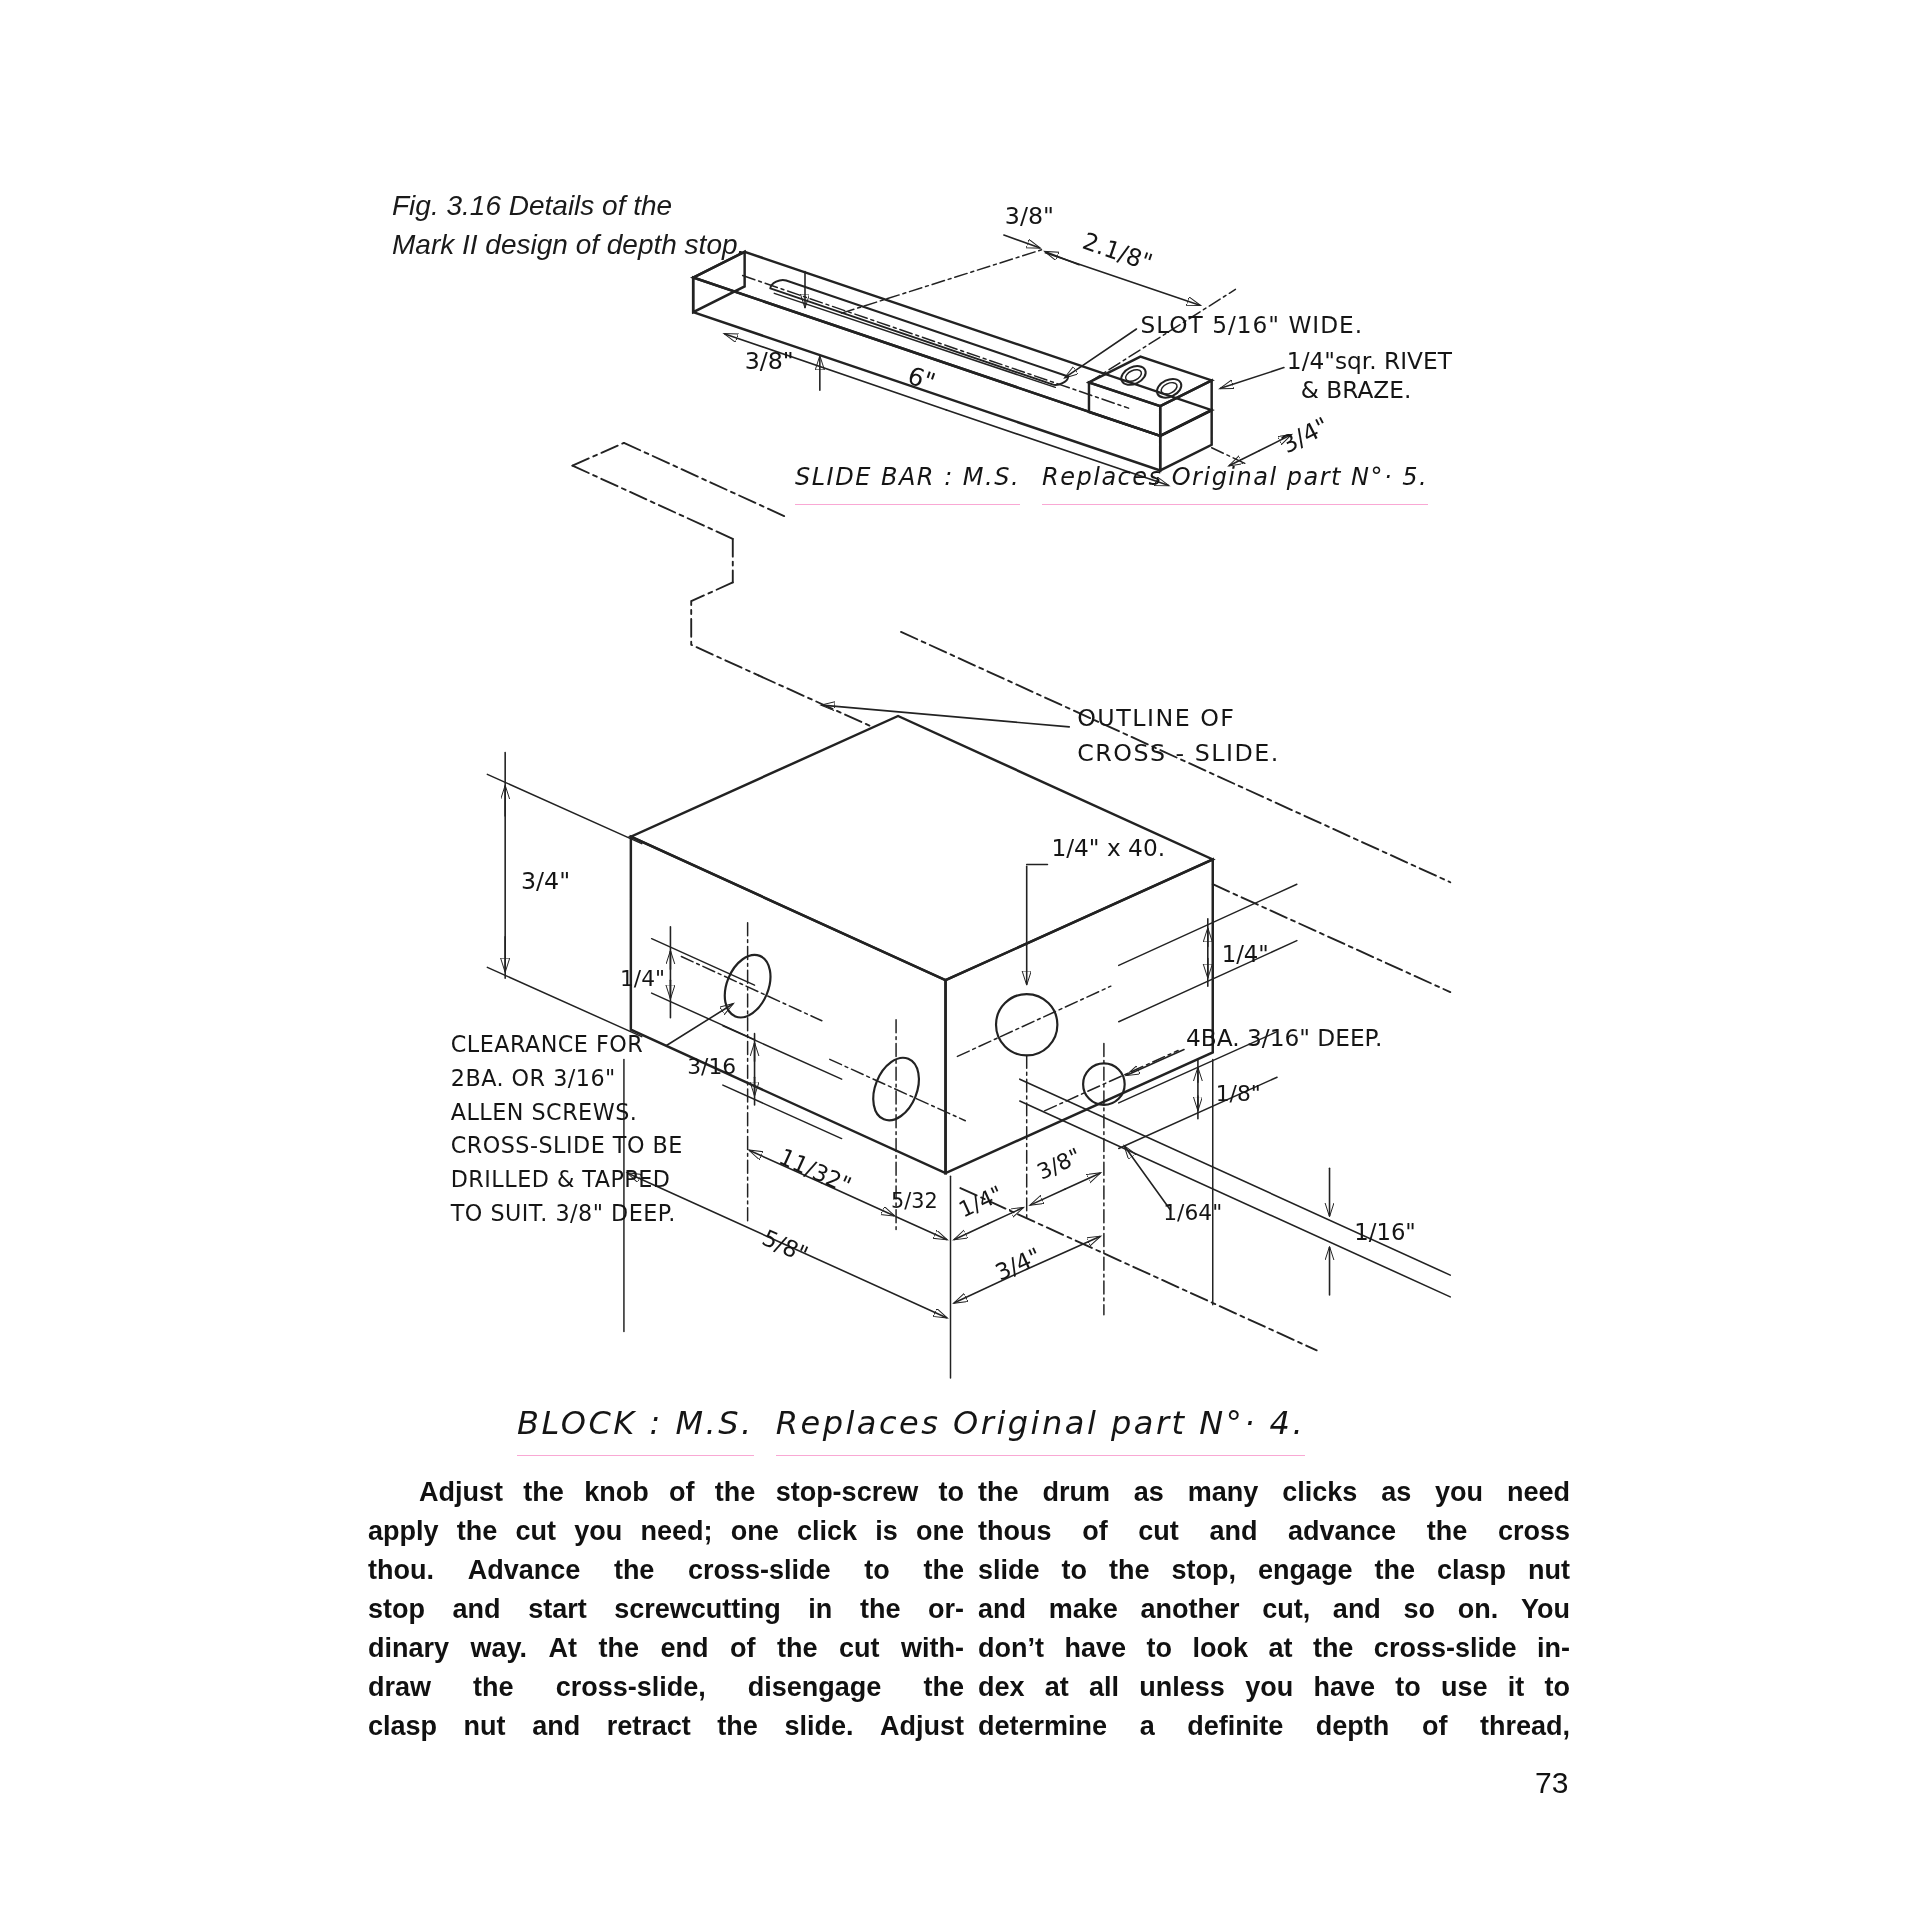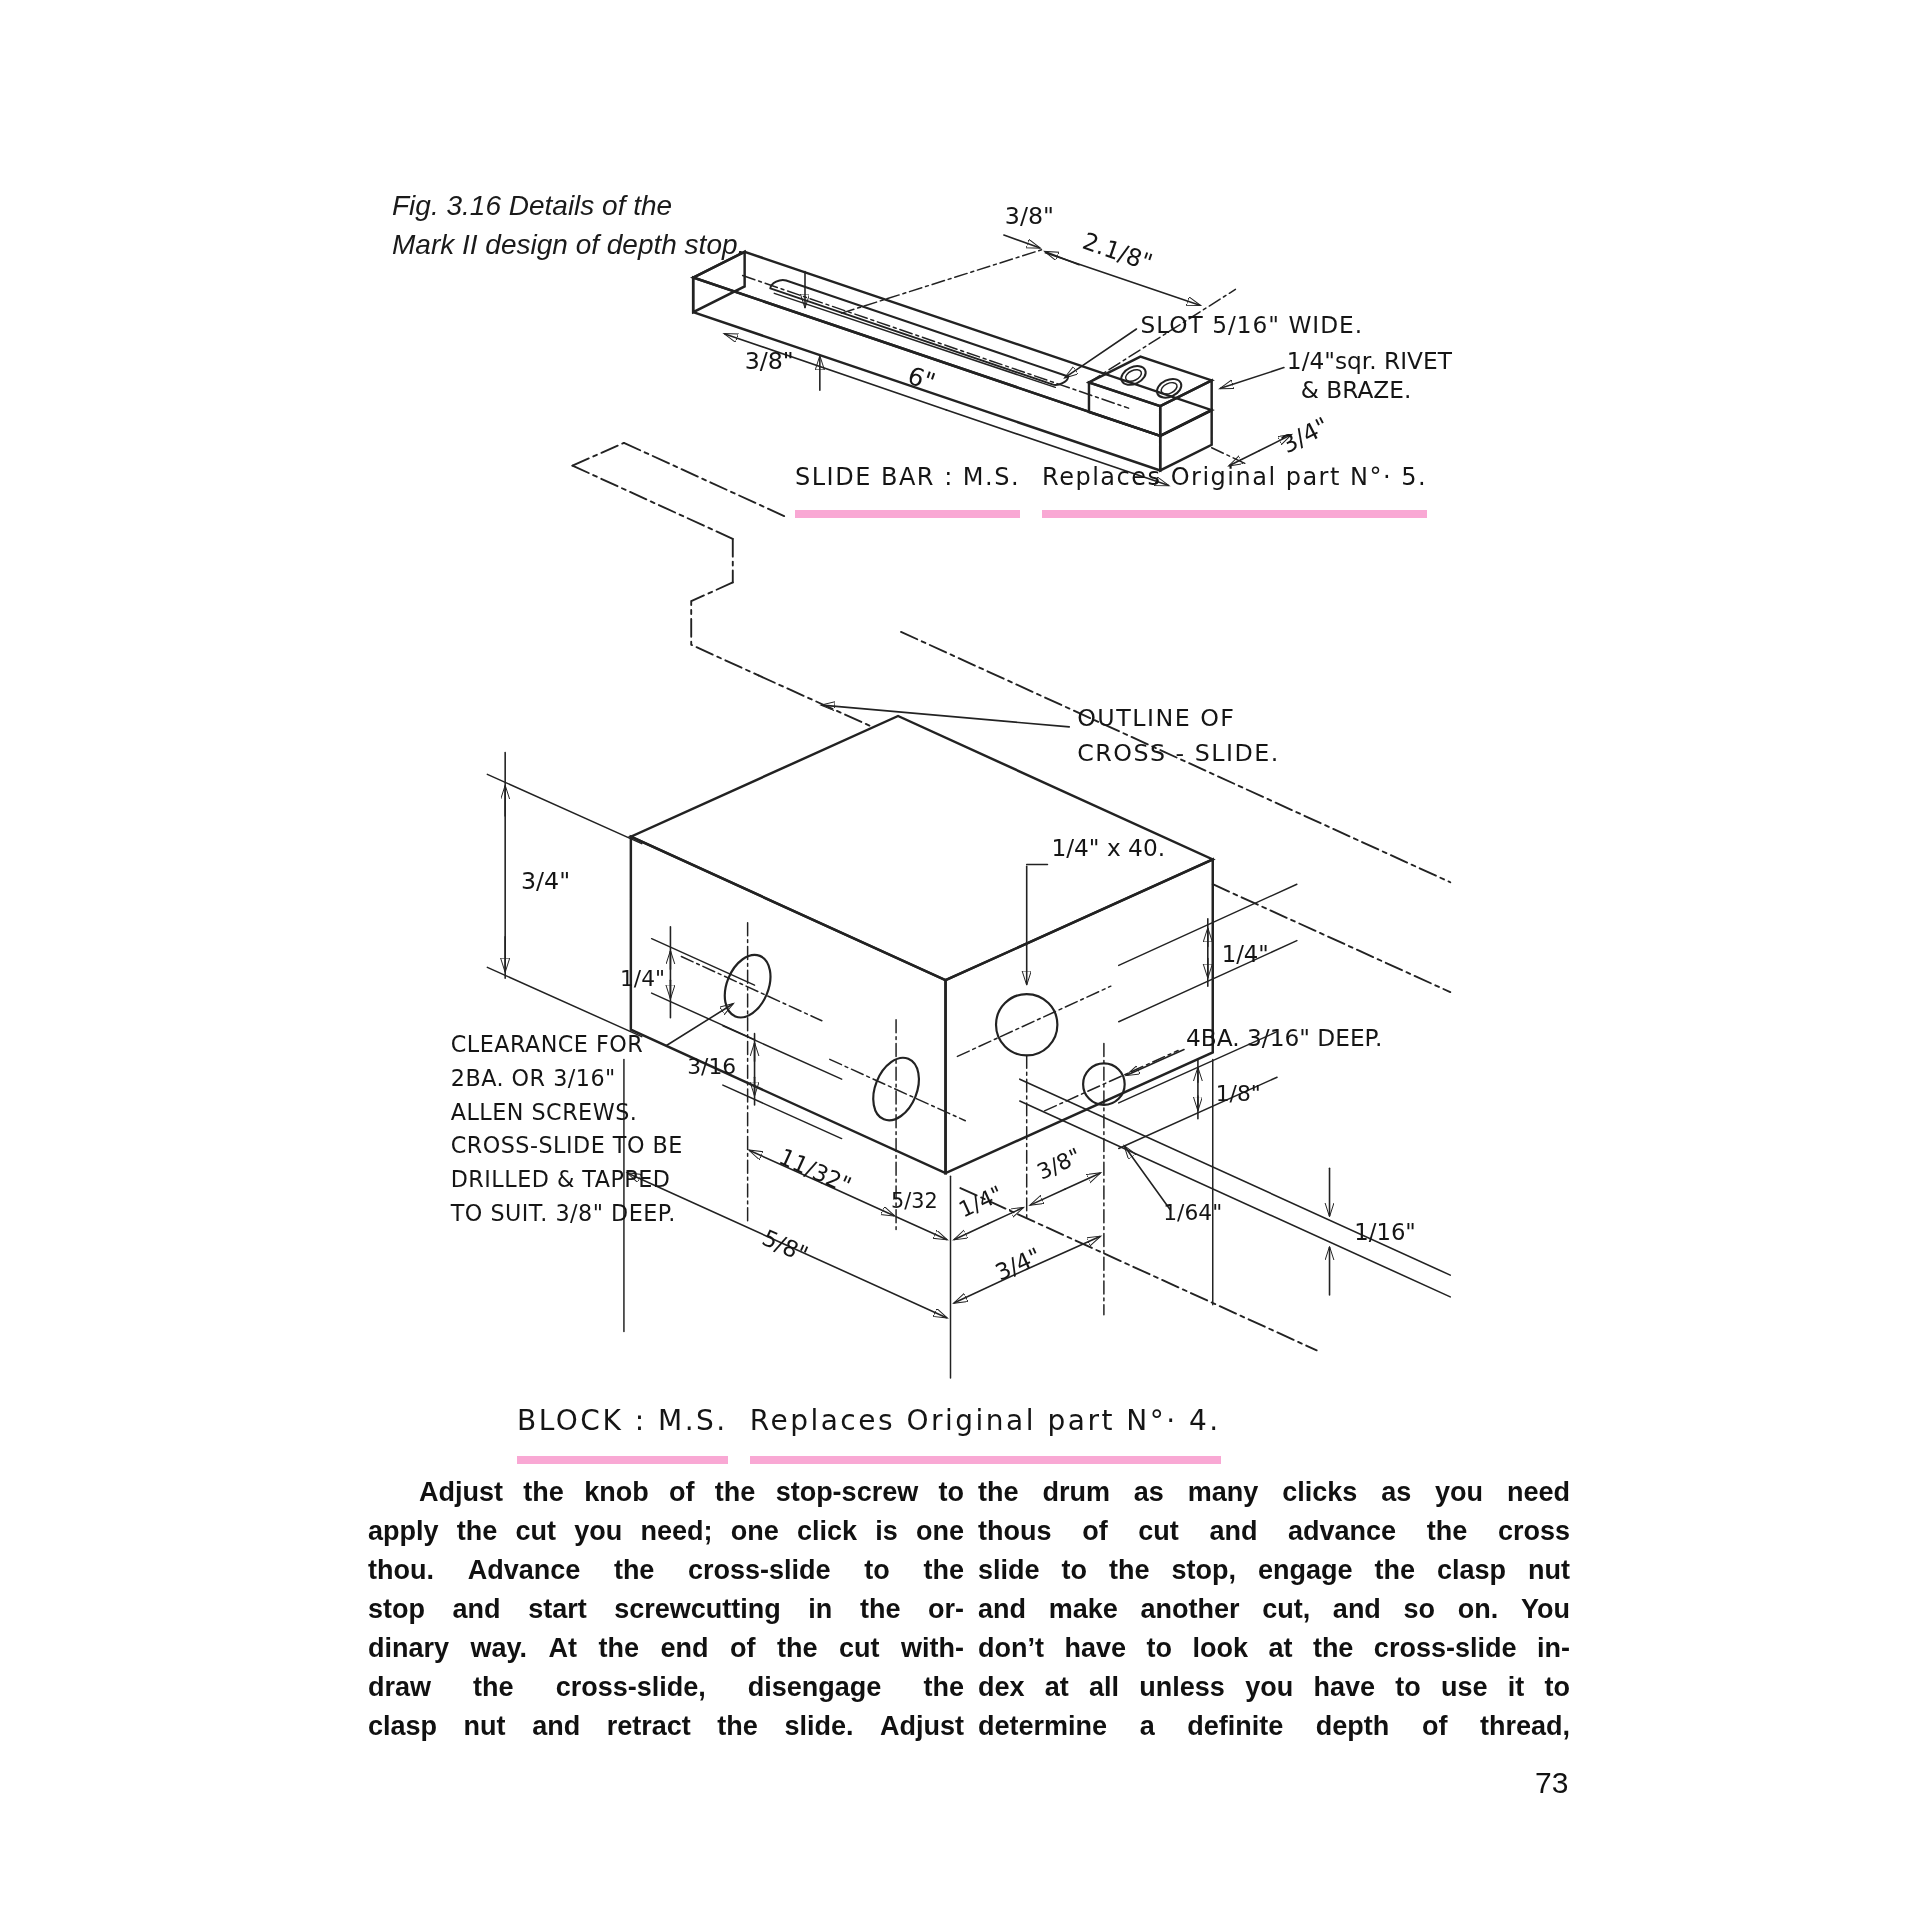--- a/index.html
+++ b/index.html
@@ -9,23 +9,23 @@
   #caption{left:392px;top:186px;font-style:italic;font-size:28px;line-height:39px;color:#1a1a1a;}
   svg text{font-family:"DejaVu Sans",sans-serif;fill:#151515;}
   svg path,svg line,svg ellipse,svg circle{stroke:#222;fill:none;stroke-linecap:round;}
   .obj{stroke-width:2.5;}
   .thin{stroke-width:1.5;}
   .dim{stroke-width:1.6;}
   .dd{stroke-dasharray:18 5 4 5;}
   .cl{stroke-dasharray:13 4 3 4;}
   .part-title{display:flex;gap:22px;white-space:nowrap;font-family:"DejaVu Sans",sans-serif;
               color:#151515;}
-  .part-title span{border-bottom:8px solid #f9a8d4;padding-bottom:19px;}
+  .part-title span{border-bottom:1px solid #f9a8d4;padding-bottom:13px;font-style:italic;}
   #slide-title{left:795px;top:463px;font-size:24px;letter-spacing:1.5px;}
-  #block-title{left:517px;top:1404px;font-size:28px;letter-spacing:2.5px;justify-content:center;}
+  #block-title{left:517px;top:1404px;font-size:32px;letter-spacing:2.5px;justify-content:center;}
   .col{font-size:27px;color:#111;}
   #col1{left:368px;top:1477px;width:596px;}
   #col2{left:978px;top:1477px;width:592px;}
   .jline{display:flex;justify-content:space-between;height:39px;align-items:baseline;font-weight:bold;}
   #page-num{left:1535px;top:1766px;font-size:30px;color:#111;}
 </style>
 </head>
 <body>
 
 <div id="page">

